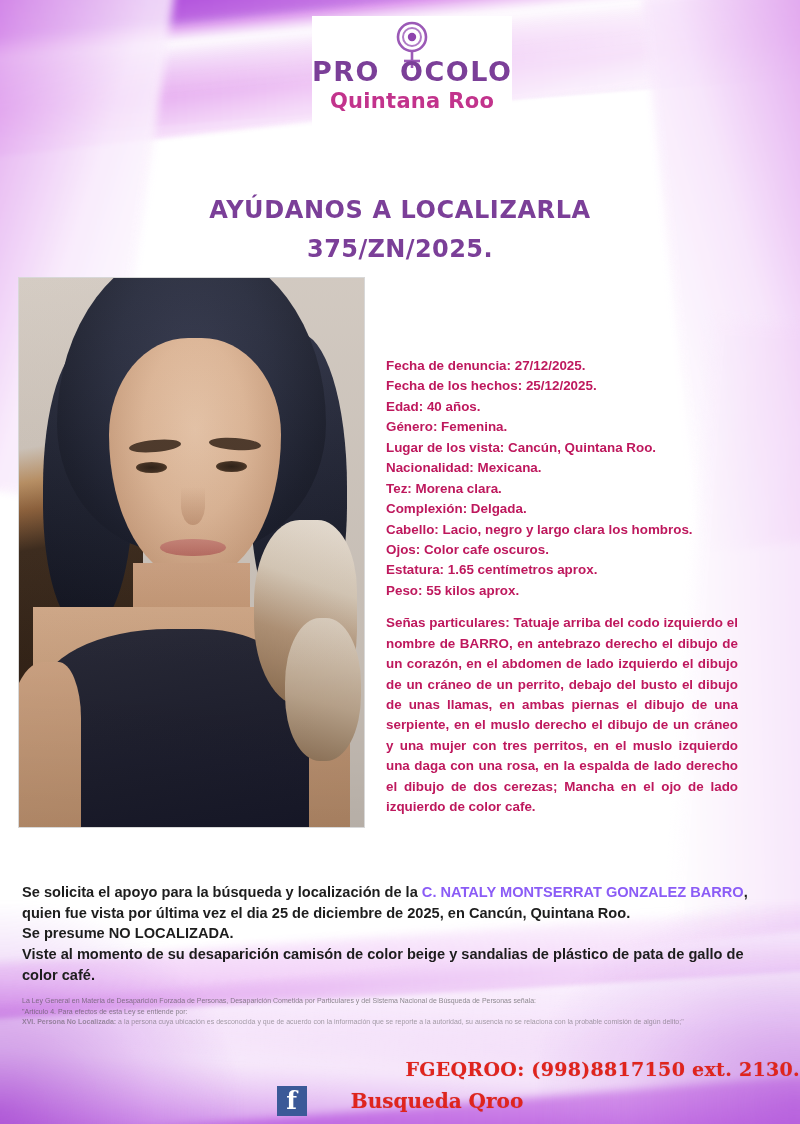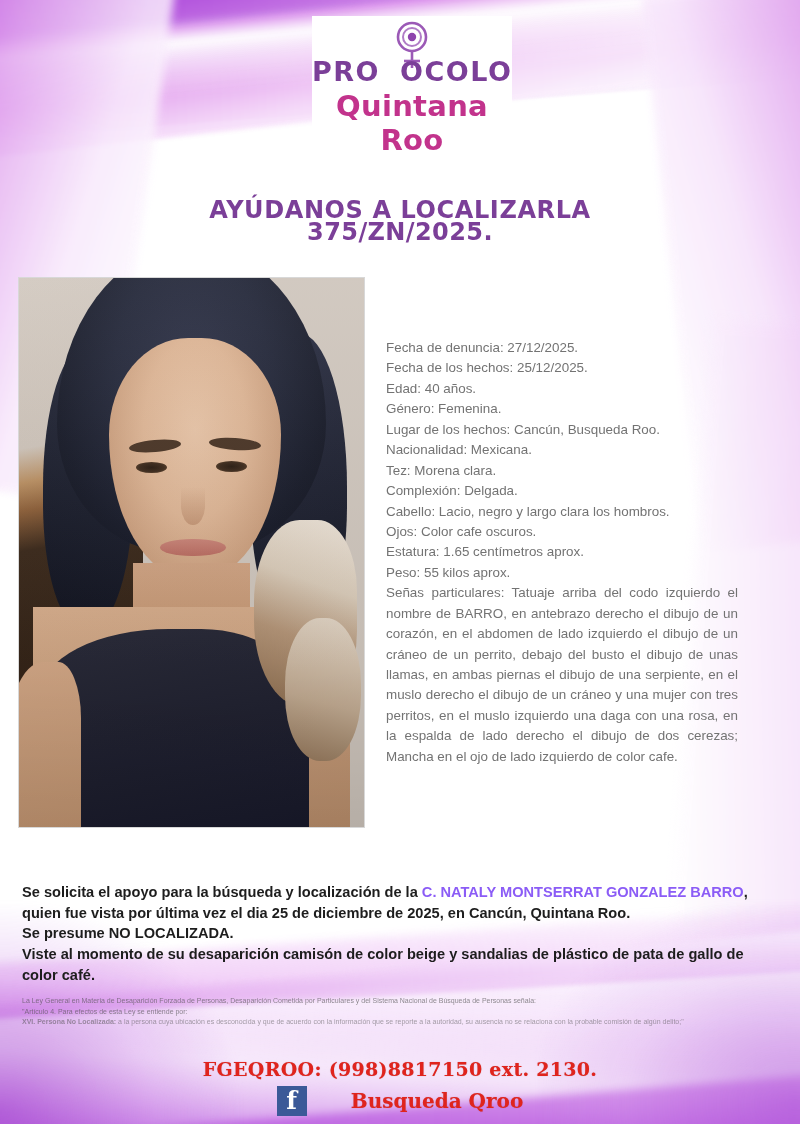--- a/index.html
+++ b/index.html
@@ -174,21 +174,21 @@
     margin-top: 2px;
     font-family: "DejaVu Sans", sans-serif;
   }
   .alba-row { position: relative; display: inline-block; }
   .dove {
     position: absolute;
     right: -30px; top: 2px;
     width: 42px; height: 48px;
   }
   .logo-qroo {
-    font-size: 29px;
+    font-size: 21px;
     font-weight: bold;
     color: #c2338c;
     letter-spacing: .3px;
     margin-top: 4px;
     font-family: "DejaVu Sans", sans-serif;
   }
 
   
   .headline {
     position: absolute;
@@ -196,21 +196,21 @@
     width: 800px;
     text-align: center;
     color: #7b3f98;
     font-size: 24px;
     font-weight: bold;
     letter-spacing: .6px;
     font-family: "DejaVu Sans", sans-serif;
   }
   .folio {
     position: absolute;
-    left: 0; top: 218px;
+    left: 0; top: 235px;
     width: 800px;
     text-align: center;
     color: #7b3f98;
     font-size: 24px;
     font-weight: bold;
     letter-spacing: .4px;
     font-family: "DejaVu Sans", sans-serif;
   }
 
   
@@ -339,32 +339,33 @@
     color: #e0241d;
     font-size: 25px;
     font-weight: bold;
     line-height: 1.28;
     letter-spacing: .2px;
     font-family: "DejaVu Sans", sans-serif;
   }
 
   .details {
     position: absolute;
-    left: 386px; top: 338px;
+    left: 386px; top: 356px;
     width: 352px;
-    color: #737373;
+    color: #be185d;
     font-size: 13.4px;
     line-height: 1.525;
     font-family: "Liberation Sans", sans-serif;
+    font-weight: bold;
   }
   .details .row { white-space: nowrap; }
   .details .senas {
     white-space: normal;
     text-align: justify;
-    margin-top: 0;
+    margin-top: 12px;
   }
 
   
   .hechos-title {
     position: absolute;
     left: 0; top: 848px;
     width: 800px;
     text-align: center;
     color: #7b3f98;
     font-size: 21px;
@@ -396,21 +397,21 @@
     font-family: "Liberation Sans", sans-serif;
   }
   .legal b { font-weight: bold; }
   .legal .l3 { opacity: .8; }
 
   
   .footer-phone {
     position: absolute;
     left: 0; top: 1058px;
     width: 800px;
-    text-align: center;
+    text-align: right;
     color: #e0241d;
     font-size: 19px;
     font-weight: bold;
     letter-spacing: .3px;
     font-family: "DejaVu Serif", serif;
     text-shadow: 0 0 1px rgba(120,20,20,.35);
   }
   .footer-fb {
     position: absolute;
     left: 0; top: 1086px;
@@ -507,21 +508,21 @@
         <div class="ph-tint"></div>
       </div>
     </div>
 
 
     <div class="details">
       <div class="row">Fecha de denuncia: 27/12/2025.</div>
       <div class="row">Fecha de los hechos: 25/12/2025.</div>
       <div class="row">Edad: 40 años.</div>
       <div class="row">Género: Femenina.</div>
-      <div class="row">Lugar de los hechos: Cancún, Busqueda Roo.</div>
+      <div class="row">Lugar de los vista: Cancún, Quintana Roo.</div>
       <div class="row">Nacionalidad: Mexicana.</div>
       <div class="row">Tez: Morena clara.</div>
       <div class="row">Complexión: Delgada.</div>
       <div class="row">Cabello: Lacio, negro y largo clara los hombros.</div>
       <div class="row">Ojos: Color cafe oscuros.</div>
       <div class="row">Estatura: 1.65 centímetros aprox.</div>
       <div class="row">Peso: 55 kilos aprox.</div>
       <div class="senas">Señas particulares: Tatuaje arriba del codo izquierdo el nombre de BARRO, en antebrazo derecho el dibujo de un corazón, en el abdomen de lado izquierdo el dibujo de un cráneo de un perrito, debajo del busto el dibujo de unas llamas, en ambas piernas el dibujo de una serpiente, en el muslo derecho el dibujo de un cráneo y una mujer con tres perritos, en el muslo izquierdo una daga con una rosa, en la espalda de lado derecho el dibujo de dos cerezas; Mancha en el ojo de lado izquierdo de color cafe.</div>
     </div>
 

